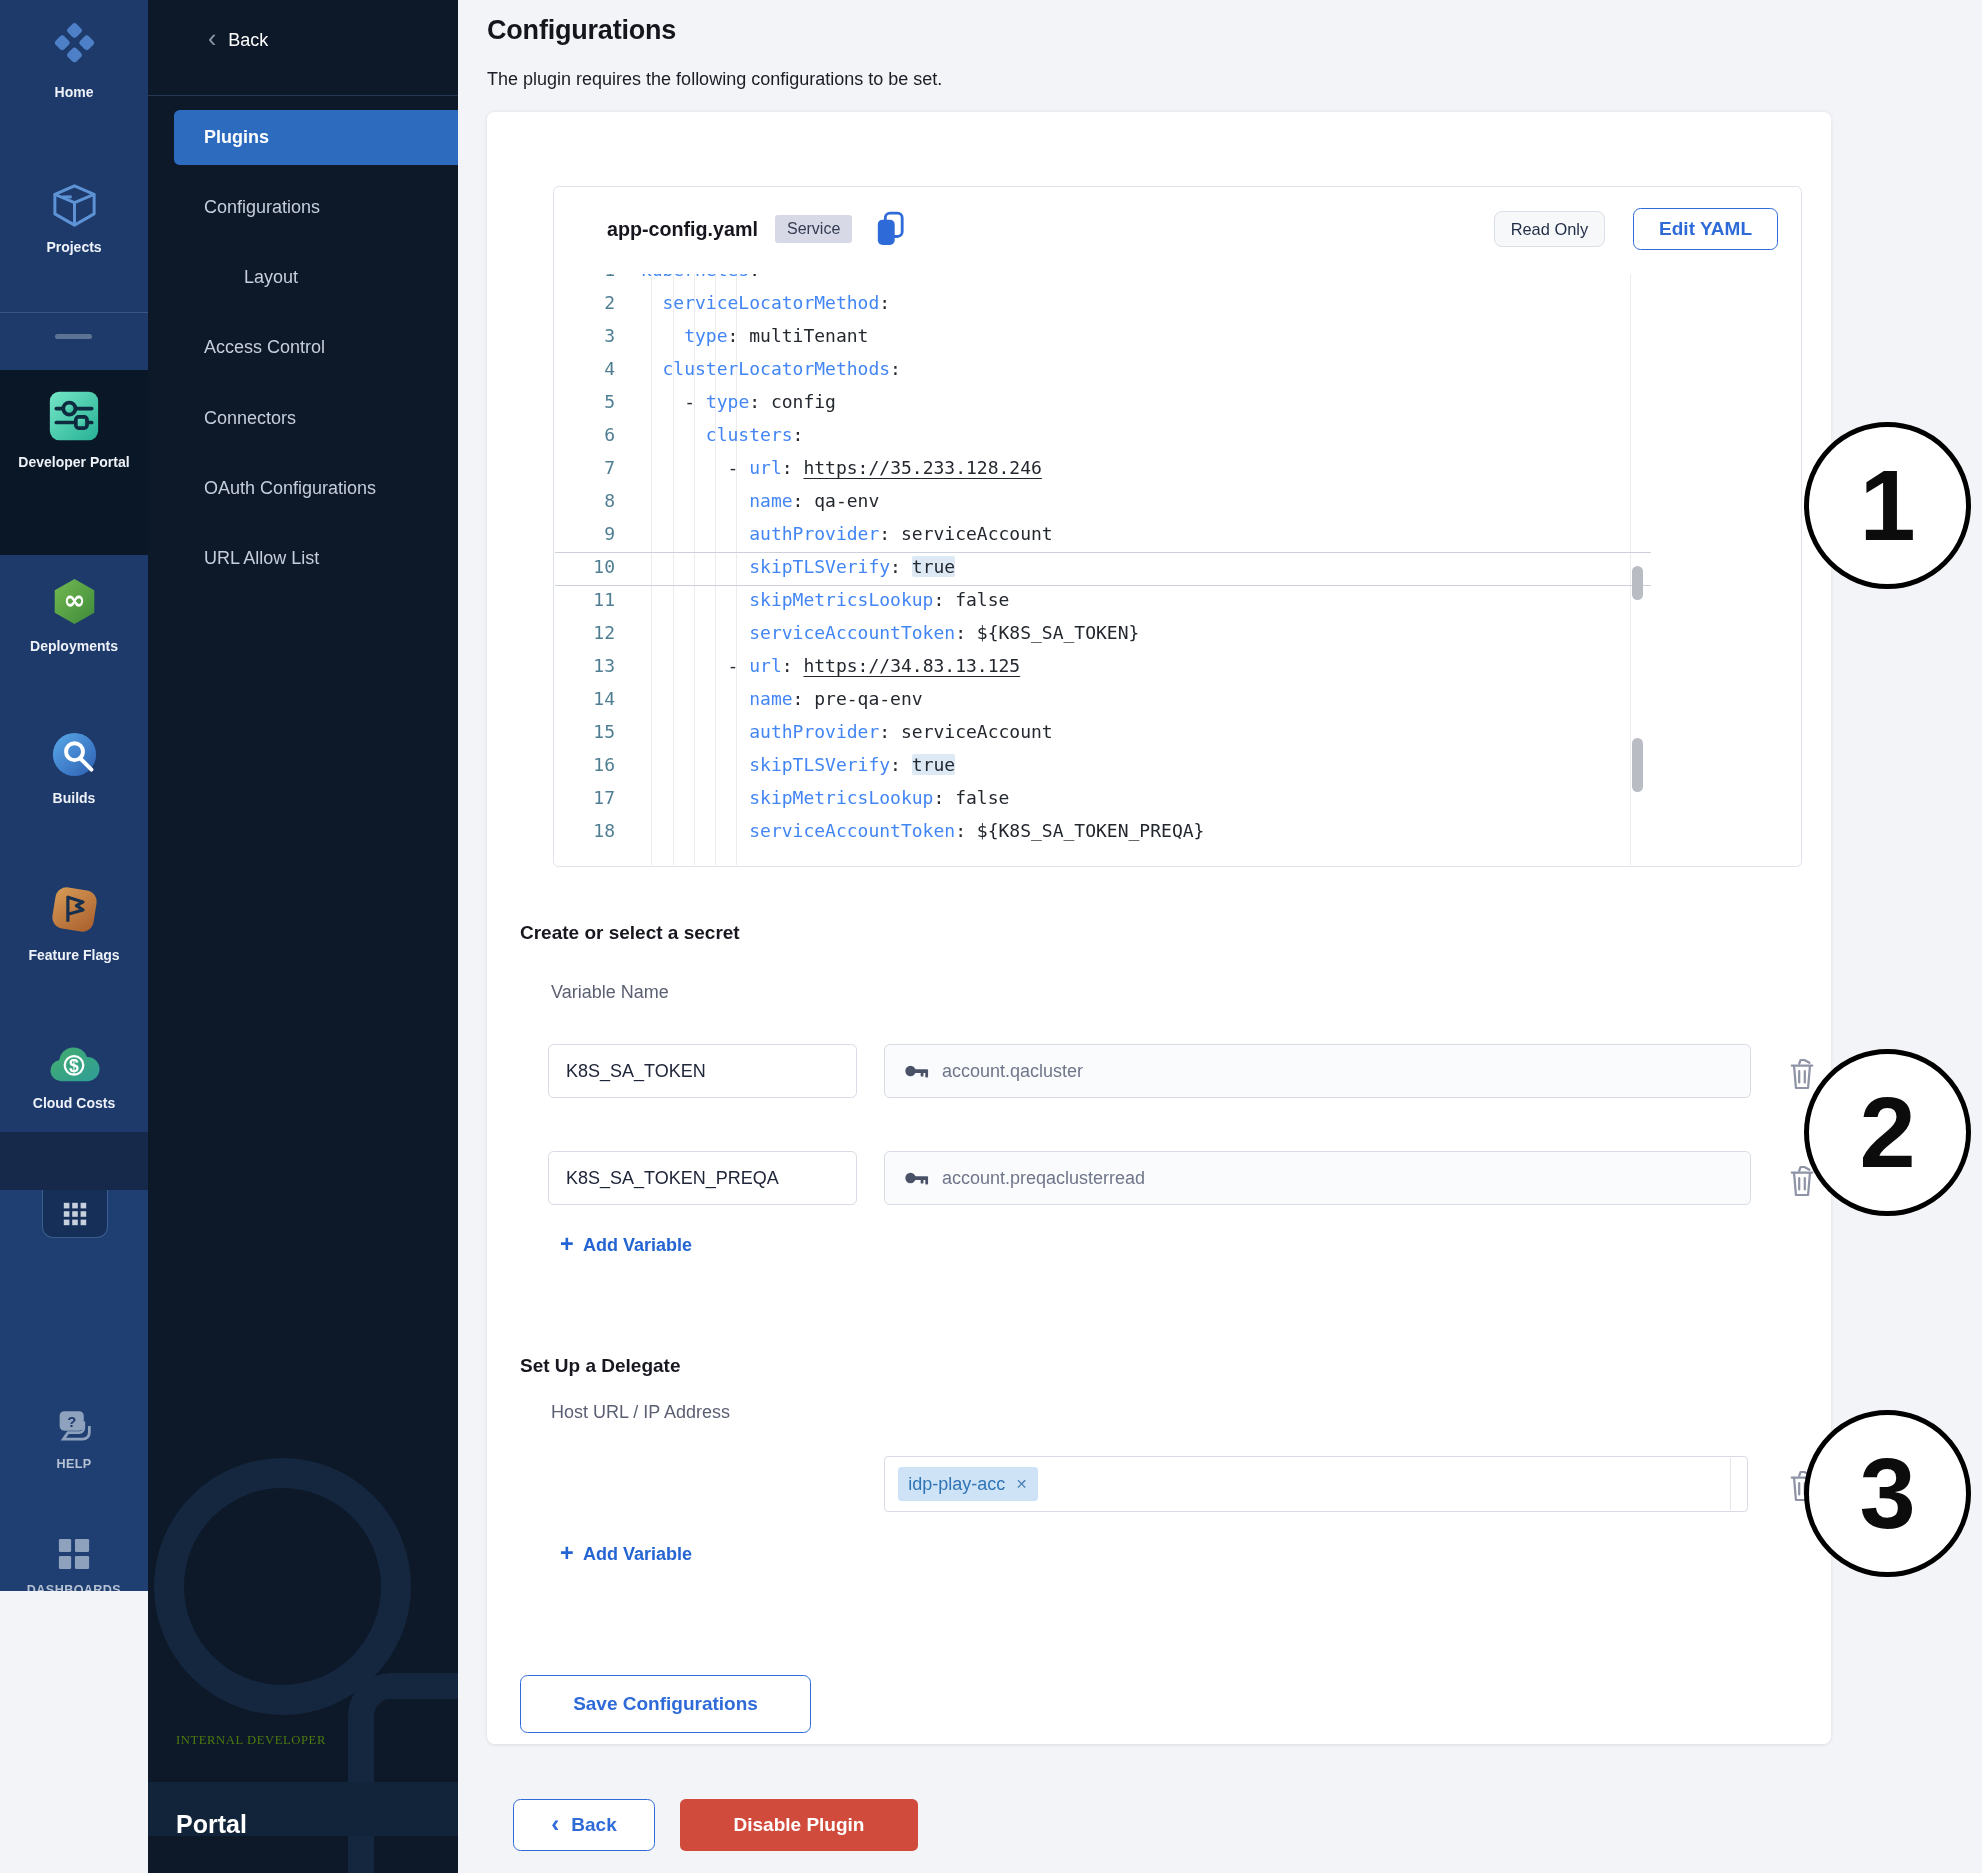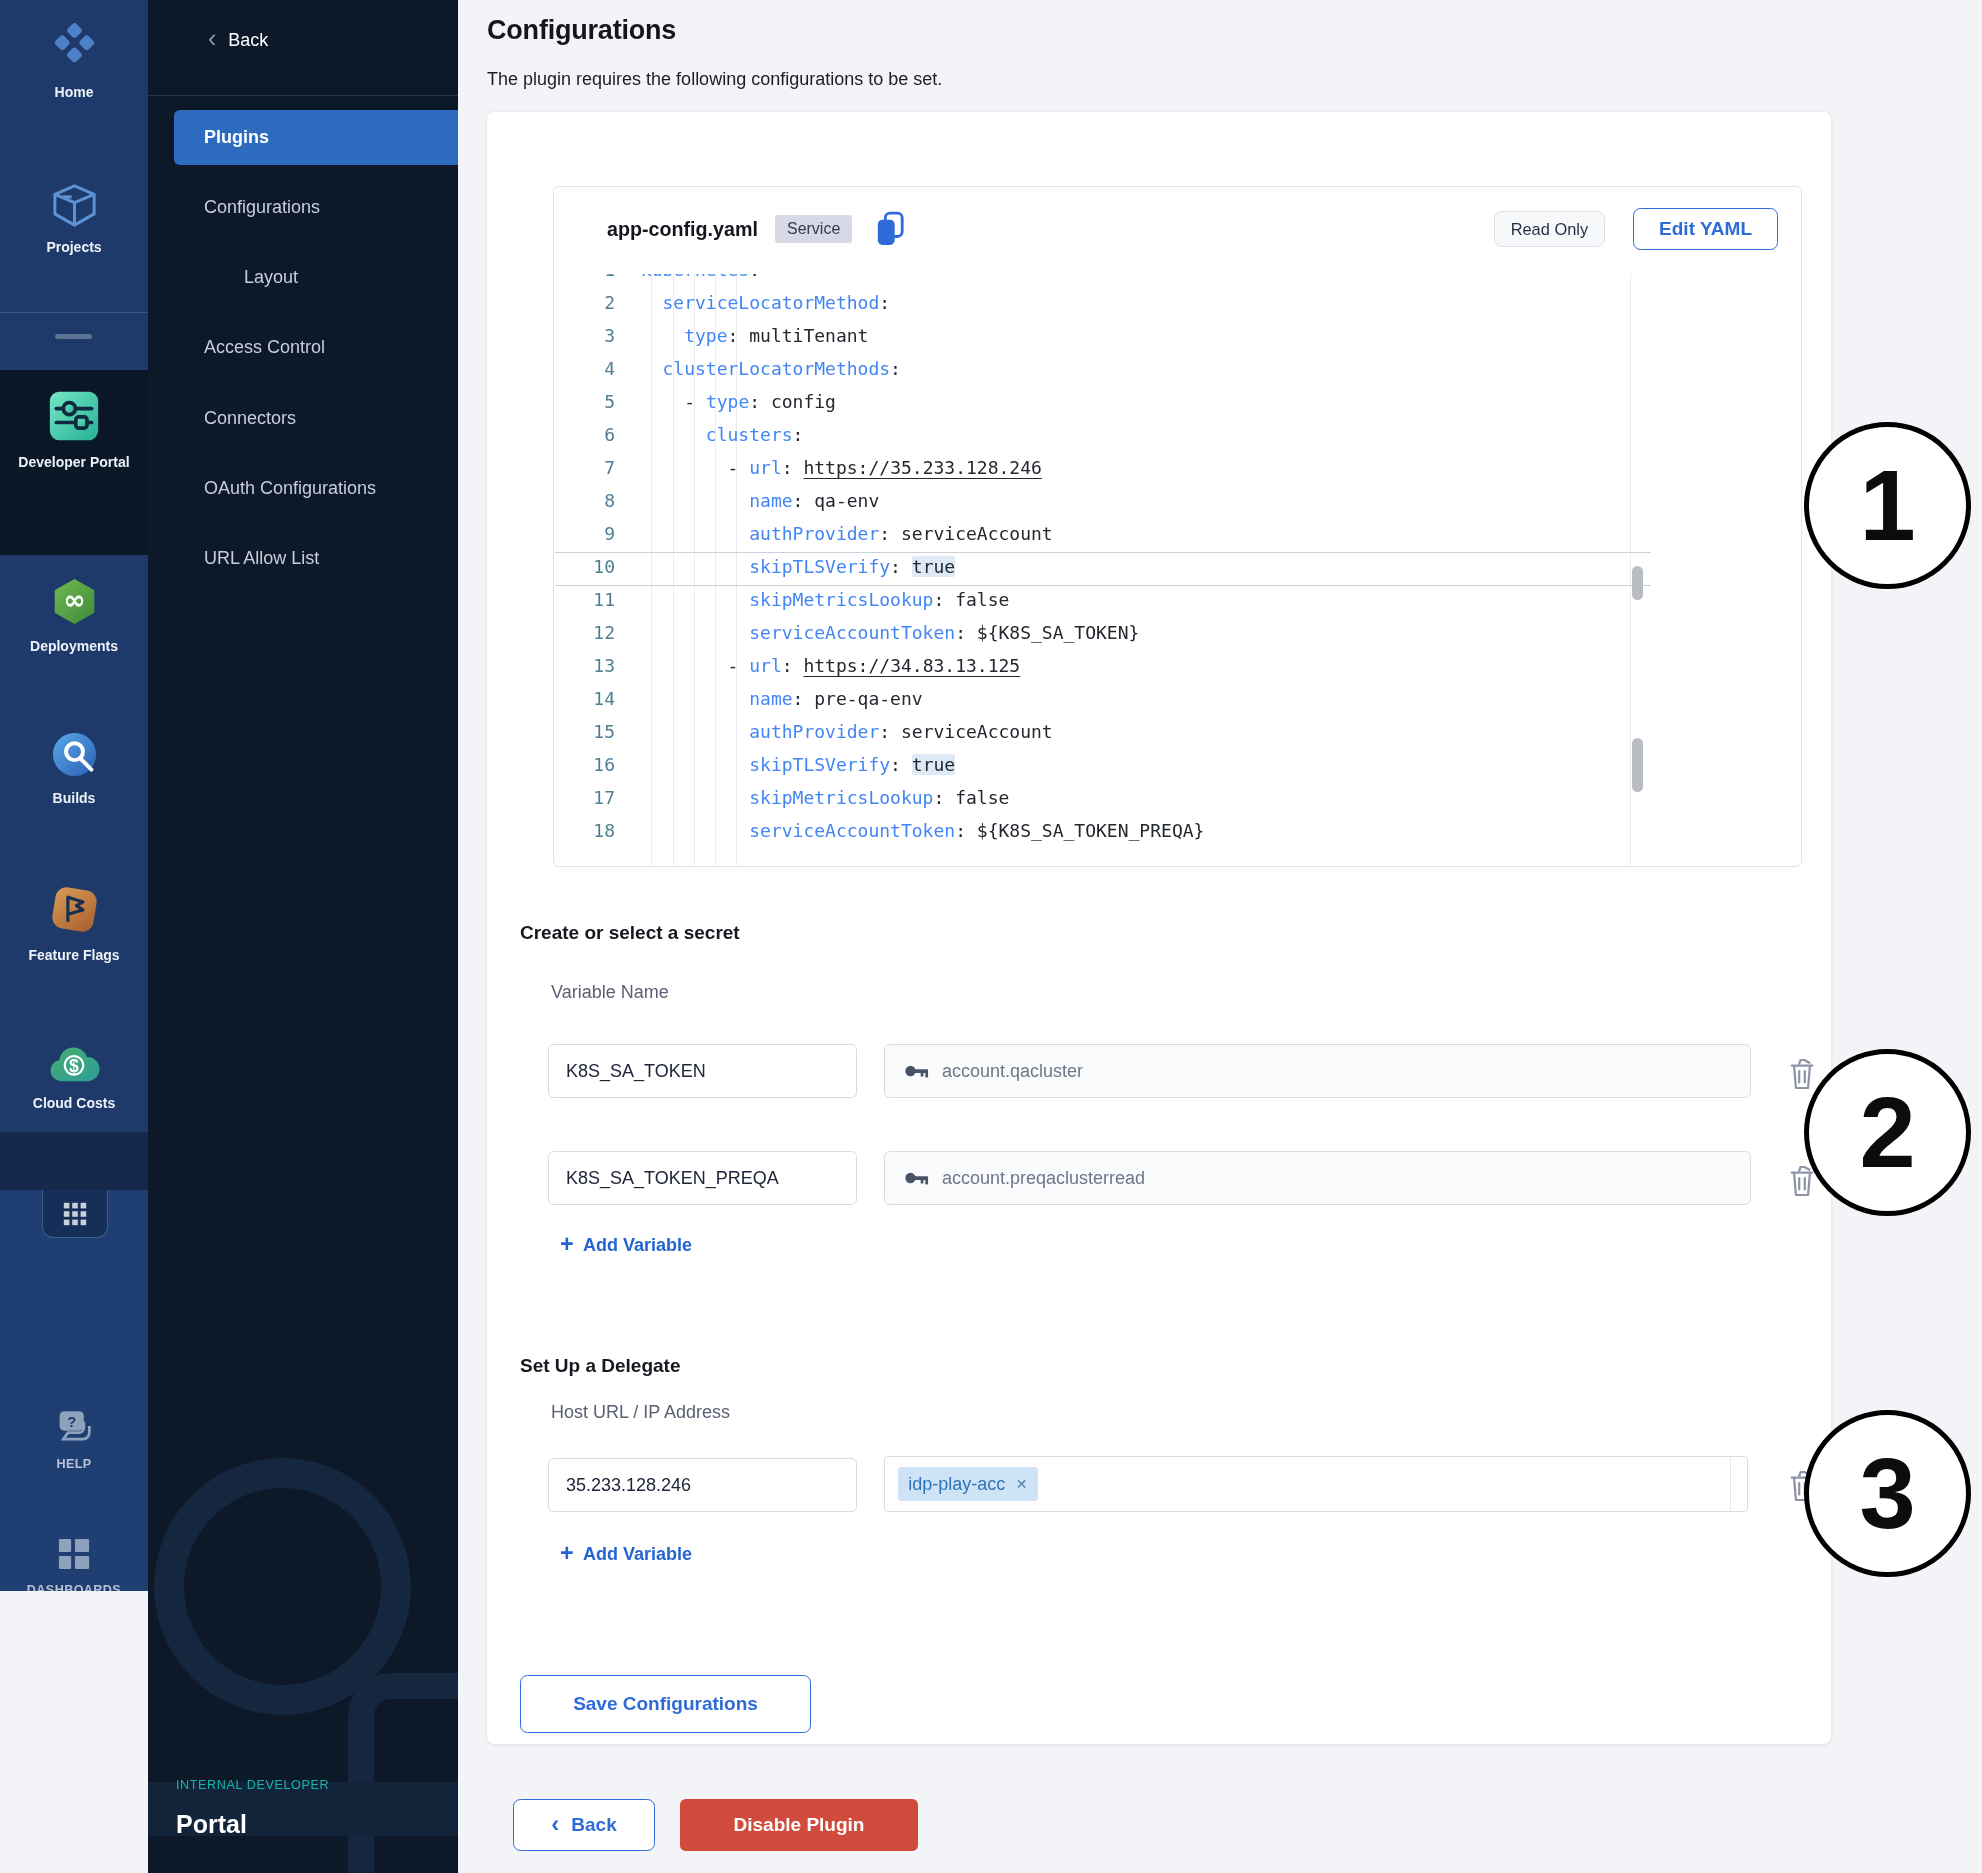--- a/index.html
+++ b/index.html
@@ -25,21 +25,21 @@
   .sidebar{position:absolute;left:148px;top:0;width:310px;height:1874px;background:#0d1828;overflow:hidden;z-index:3;}
   .wm-ring{position:absolute;left:5.6px;top:1458px;width:197px;height:197px;border:30px solid #15273f;border-radius:50%;}
   .wm-sq{position:absolute;left:200px;top:1673px;width:169px;height:225px;border:26px solid #15273f;border-radius:43px;}
   .sb-band{position:absolute;left:0;top:1782px;width:310px;height:54px;background:#122439;}
   .sb-back{position:absolute;left:60px;top:30px;display:flex;gap:12px;align-items:center;color:#fff;font-size:18px;cursor:pointer;}
   .sb-back .chev{color:#8b97a9;font-size:25px;line-height:1;margin-top:-3.7px;}
   .sb-div{position:absolute;left:0;top:95px;width:310px;height:0.9px;background:#263752;}
   .sb-item{position:absolute;left:0;width:310px;height:55px;display:flex;align-items:center;padding-left:56px;box-sizing:border-box;
            font-size:18px;color:#c6cedb;cursor:pointer;}
   .sb-item.sel{left:26px;width:284px;padding-left:30px;background:#2d6bbf;border-radius:5.6px 0 0 5.6px;color:#fff;font-weight:700;}
-  .sb-eyebrow{position:absolute;left:28px;top:1778px;font-size:12.6px;letter-spacing:0.6px;color:#14b8a6;}
+  .sb-eyebrow{position:absolute;left:28px;top:1733px;font-size:12.6px;letter-spacing:0.6px;color:#4d7c0f;font-family:Liberation Serif, serif;}
   .sb-portal{position:absolute;left:28px;top:1810px;font-size:25px;font-weight:700;color:#fff;}
 
   
   .main-bg{position:absolute;left:458px;top:0;width:1524px;height:1874px;background:#f2f4f7;}
   .pg-title{position:absolute;left:487px;top:15px;font-size:27px;font-weight:700;color:#15151d;letter-spacing:-0.2px;}
   .pg-sub{position:absolute;left:487px;top:69px;font-size:18px;color:#1c1c26;}
   .card{position:absolute;left:487px;top:112px;width:1344px;height:1632px;background:#fff;border-radius:7.5px;
         box-shadow:0 0.9px 3.7px rgba(25,35,60,.10);}
   .ebox{position:absolute;left:553px;top:186px;width:1249px;height:681px;border:0.9px solid #dfe3ea;border-radius:5.6px;background:#fff;box-sizing:border-box;}
   .ehead{position:absolute;left:553px;top:186px;width:1249px;height:86px;display:flex;align-items:center;
@@ -405,21 +405,20 @@
   </div>
 
   <div class="addvar" style="left:560px;top:1235px;">
     <span class="plus">+</span>
     <span>Add Variable</span>
   </div>
 
   <div class="sec-h" style="left:520px;top:1355px;">Set Up a Delegate</div>
   <div class="sec-lb" style="left:551px;top:1402px;">Host URL / IP Address</div>
 
-  <div class="inp" style="left:548px;top:1458px;">35.233.128.246</div>
   <div class="tagfield">
     <span class="chip">
       <span>idp-play-acc</span>
       <span class="x">✕</span>
     </span>
   </div>
   <div class="tagsep"></div>
 
   <div class="addvar" style="left:560px;top:1544px;">
     <span class="plus">+</span>

